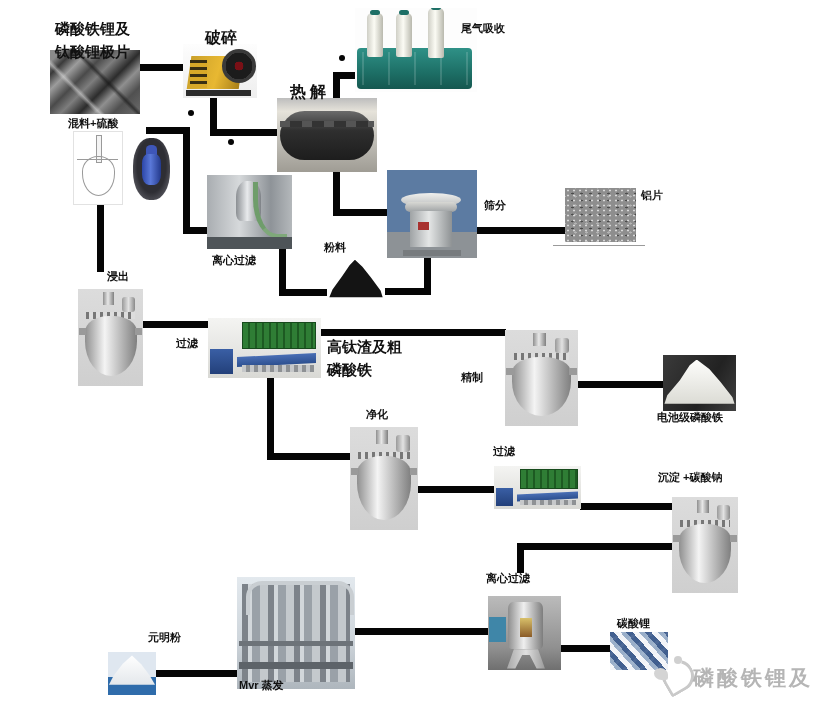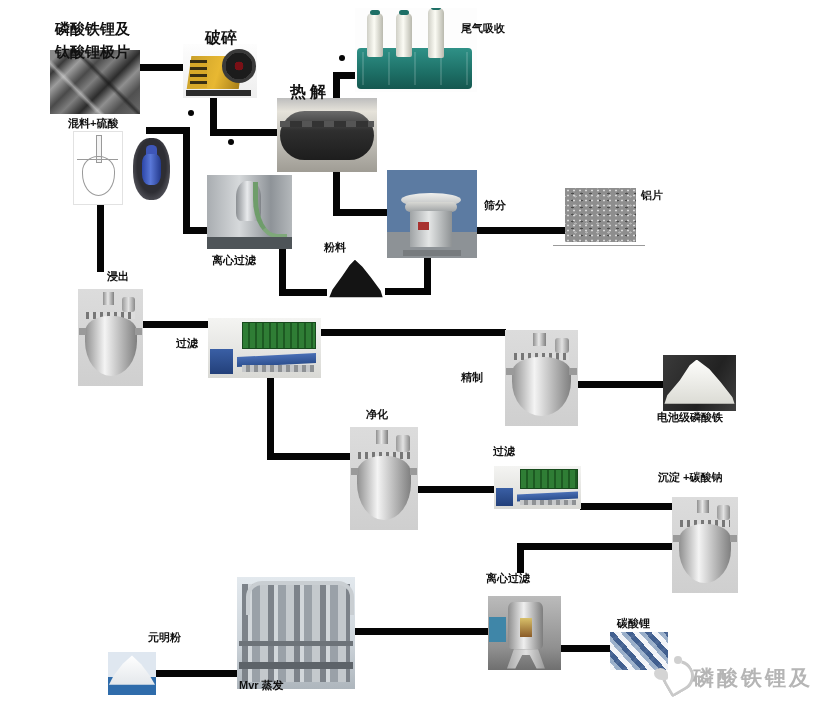--- a/index.html
+++ b/index.html
@@ -279,20 +279,24 @@
   <div class="lbl" style="left:205px;top:26px;font-size:16px;">破碎</div>
   <div class="lbl" style="left:461px;top:21px;">尾气吸收</div>
   <div class="lbl" style="left:290px;top:80px;font-size:16px;letter-spacing:4px;">热解</div>
   <div class="lbl" style="left:68px;top:116px;">混料+硫酸</div>
   <div class="lbl" style="left:212px;top:253px;">离心过滤</div>
   <div class="lbl" style="left:324px;top:240px;">粉料</div>
   <div class="lbl" style="left:484px;top:198px;">筛分</div>
   <div class="lbl" style="left:641px;top:188px;">铝片</div>
   <div class="lbl" style="left:107px;top:269px;">浸出</div>
   <div class="lbl" style="left:176px;top:336px;">过滤</div>
+  <div class="lbl2" style="left:327px;top:335px;">
+    <span>高钛渣及粗</span><br>
+    <span>磷酸铁</span>
+  </div>
   <div class="lbl" style="left:461px;top:370px;">精制</div>
   <div class="lbl" style="left:657px;top:410px;">电池级磷酸铁</div>
   <div class="lbl" style="left:366px;top:407px;">净化</div>
   <div class="lbl" style="left:493px;top:444px;">过滤</div>
   <div class="lbl" style="left:658px;top:470px;text-align:center;">沉淀 +碳酸钠</div>
   <div class="lbl" style="left:486px;top:571px;">离心过滤</div>
   <div class="lbl" style="left:617px;top:616px;">碳酸锂</div>
   <div class="lbl" style="left:108px;top:630px;margin-left:40px;">元明粉</div>
   <div class="lbl" style="left:239px;top:678px;">Mvr 蒸发</div>
 

